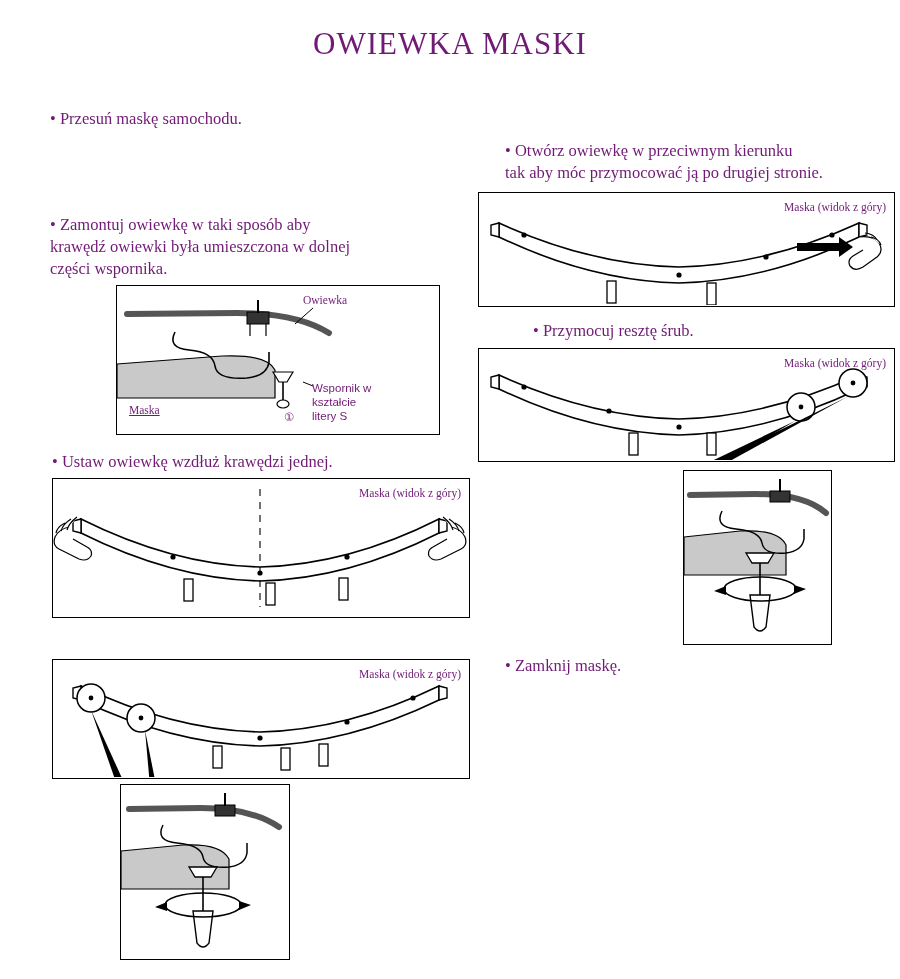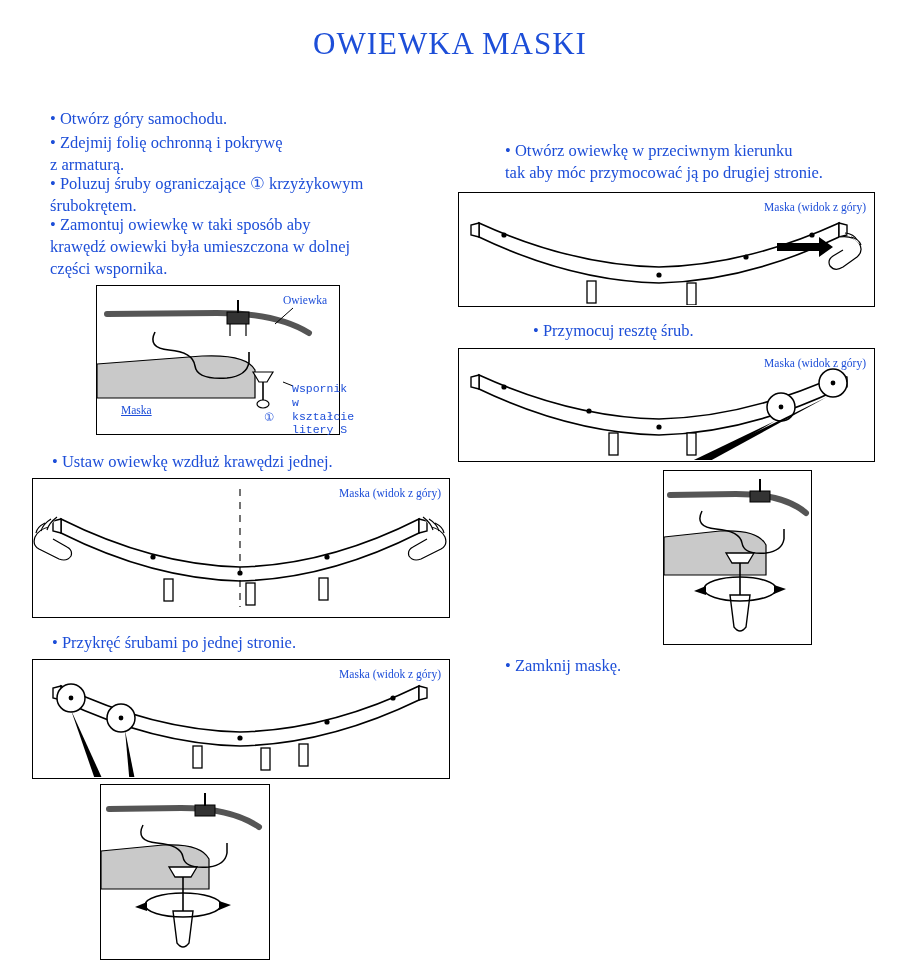--- a/index.html
+++ b/index.html
@@ -6,21 +6,21 @@
     margin: 0;
     padding: 0;
     background: #ffffff;
   }
   #page {
     position: relative;
     width: 900px;
     height: 979px;
     background: #ffffff;
     font-family: "Liberation Serif", serif;
-    color: #1d4ed8;
+    color: #701a75;
     overflow: hidden;
   }
   .title {
     position: absolute;
     left: 0;
     width: 900px;
     text-align: center;
     font-family: "Liberation Serif", serif;
     font-size: 31px;
     letter-spacing: 1px;
@@ -36,53 +36,50 @@
   }
   .bullet::before {
     content: "• ";
   }
 
   .panel {
     position: absolute;
     border: 1.5px solid #000;
     background: #fff;
     box-sizing: border-box;
+    margin-left: 20px;
   }
   .panel-caption {
     position: absolute;
     font-size: 11.5px;
     font-family: "Liberation Serif", serif;
     white-space: nowrap;
   }
   .small-label {
     position: absolute;
     font-size: 11.5px;
-    font-family: Liberation Mono, monospace;
+    font-family: Liberation Sans, sans-serif;
     white-space: pre-line;
     line-height: 1.2;
   }
   svg { display: block; }
 </style>
 </head>
 <body>
 
 <div id="page">
 
   <div class="title" id="title-line1">OWIEWKA MASKI</div>
 
-  <div class="bullet" style="left:50px; top:108px; width:400px;">Otwórz góry samochodu.</div>
-  <div class="bullet" style="left:50px; top:132px; width:400px;">Zdejmij folię ochronną i pokrywę
- z armaturą.</div>
-  <div class="bullet" style="left:50px; top:173px; width:410px;">Poluzuj śruby ograniczające ① krzyżykowym
- śrubokrętem.</div>
+  <div class="bullet" style="left:50px; top:108px; width:400px;">Przesuń maskę samochodu.</div>
   <div class="bullet" style="left:50px; top:214px; width:410px;">Zamontuj owiewkę w taki sposób aby
  krawędź owiewki była umieszczona w dolnej
  części wspornika.</div>
 
-  <div class="panel" style="left:96px; top:285px; width:244px; height:150px;">
+  <div class="panel" style="left:96px; top:285px; width:324px; height:150px;">
     <svg width="285" height="147" viewBox="0 0 285 147">
 
       <path d="M0 78 L105 70 Q150 68 158 84 L158 112 L0 112 Z" fill="#c9c9c9" stroke="#000" stroke-width="1.2"></path>
 
       <path d="M10 28 L120 27 Q180 27 212 47" fill="none" stroke="#555555" stroke-width="6" stroke-linecap="round"></path>
 
       <path d="M58 46 Q50 62 72 64 Q96 66 98 80 Q100 94 130 92 Q150 90 152 76 L152 66" fill="none" stroke="#000" stroke-width="1.6"></path>
 
       <rect x="130" y="26" width="22" height="12" fill="#333" stroke="#000" stroke-width="1"></rect>
       <line x1="141" y1="14" x2="141" y2="27" stroke="#000" stroke-width="2"></line>
@@ -90,21 +87,21 @@
       <line x1="149" y1="38" x2="149" y2="50" stroke="#000" stroke-width="1.2"></line>
 
       <path d="M156 86 L176 86 L170 96 L162 96 Z" fill="#fff" stroke="#000" stroke-width="1.2"></path>
       <line x1="166" y1="96" x2="166" y2="116" stroke="#000" stroke-width="1.6"></line>
       <ellipse cx="166" cy="118" rx="6" ry="4" fill="#fff" stroke="#000" stroke-width="1.2"></ellipse>
 
       <line x1="196" y1="22" x2="178" y2="38" stroke="#000" stroke-width="1"></line>
       <line x1="186" y1="96" x2="196" y2="100" stroke="#000" stroke-width="1"></line>
     </svg>
     <div class="panel-caption" style="left:186px; top:8px;">Owiewka</div>
-    <div class="panel-caption" style="left:24px; top:118px;text-decoration:underline;">Maska</div>
+    <div class="panel-caption" style="left:12px; top:118px;text-decoration:underline;">Maska</div>
     <div class="small-label" style="left:195px; top:96px;">Wspornik w
 kształcie
 litery S</div>
     <div class="panel-caption" style="left:167px; top:124px;">①</div>
   </div>
 
   <div class="bullet" style="left:52px; top:451px; width:400px;">Ustaw owiewkę wzdłuż krawędzi jednej.</div>
 
   <div class="panel" style="left:32px; top:478px; width:418px; height:140px;">
     <div class="panel-caption" style="right:8px; top:8px;">Maska (widok z góry)</div>
@@ -134,21 +131,20 @@
 
       <g stroke="#000" stroke-width="1.2" fill="#fff">
         <path d="M398 48 q10 2 14 10 q3 8 -4 12 l-20 10 q-8 3 -12 -3 q-2 -6 4 -9 l14 -8"></path>
         <path d="M402 44 q8 4 9 10"></path>
         <path d="M396 40 q8 5 10 12"></path>
         <path d="M390 38 q8 6 10 13"></path>
       </g>
     </svg>
   </div>
 
-  <div class="bullet" style="left:52px; top:632px; width:400px;">Przykręć śrubami po jednej stronie.</div>
 
   <div class="panel" style="left:32px; top:659px; width:418px; height:120px;">
     <div class="panel-caption" style="right:8px; top:8px;">Maska (widok z góry)</div>
     <svg width="415" height="117" viewBox="0 0 415 117">
       <path d="M28 26 Q120 70 207 72 Q295 70 386 26 L386 40 Q295 84 207 86 Q120 84 28 40 Z" fill="#ffffff" stroke="#000" stroke-width="1.6"></path>
       <path d="M28 26 L28 40 L20 38 L20 28 Z" fill="#fff" stroke="#000" stroke-width="1.4"></path>
       <path d="M386 26 L386 40 L394 38 L394 28 Z" fill="#fff" stroke="#000" stroke-width="1.4"></path>
 
       <circle cx="38" cy="38" r="14" fill="#fff" stroke="#000" stroke-width="1.5"></circle>
       <circle cx="38" cy="38" r="2.4" fill="#000"></circle>

